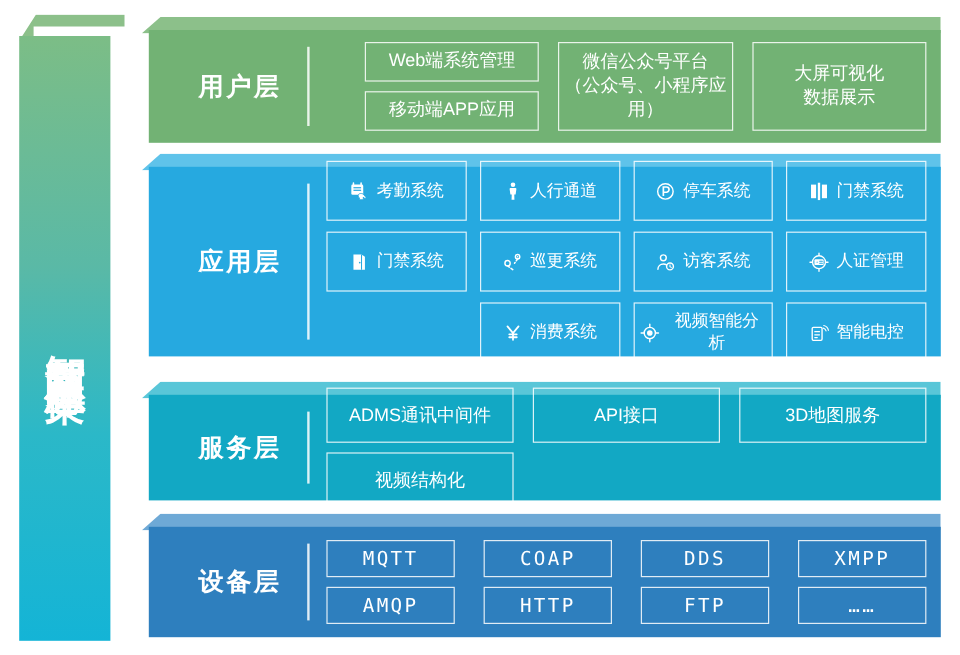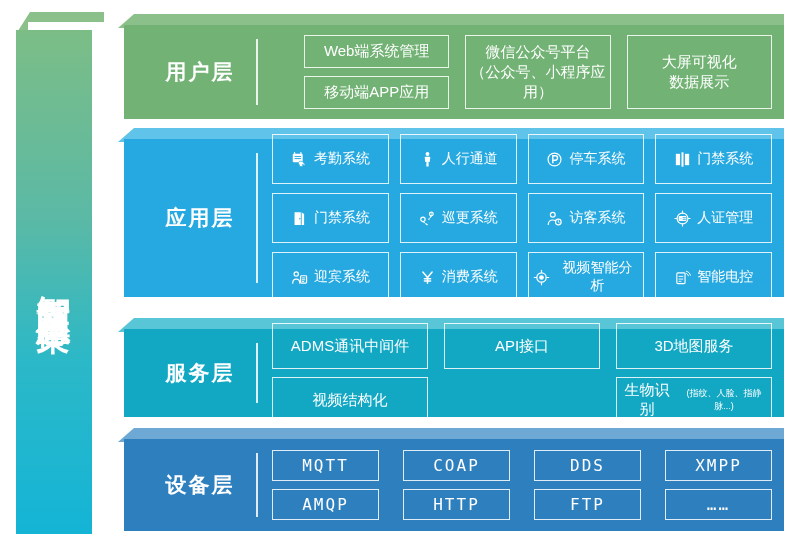--- a/index.html
+++ b/index.html
@@ -156,29 +156,20 @@
             <span>考勤系统</span>
           </div>
           <div class="card">
             <svg class="ico" viewBox="0 0 24 24">
               <path d="M5 3h9.5l4 2.5v15.5H5z" fill="#fff"></path>
               <path d="M14.5 3v18" stroke="#26a9e0" stroke-width="1.2"></path>
               <circle cx="12.4" cy="12.4" r="1" fill="#26a9e0"></circle>
             </svg>
             <span>门禁系统</span>
           </div>
-          <div class="card">
-            <svg class="ico" viewBox="0 0 24 24" fill="none" stroke="#fff" stroke-width="1.7">
-              <circle cx="7.4" cy="7" r="3"></circle>
-              <path d="M2.4 20c0-3.4 2.2-5.6 5-5.6s5 2.2 5 5.6" stroke-linecap="round"></path>
-              <rect x="13.5" y="9.5" width="8.5" height="10.5" rx="1.2"></rect>
-              <path d="M15.8 12.6h3.8M15.8 15.2h3.8M15.8 17.6h2.2" stroke-width="1.3" stroke-linecap="round"></path>
-            </svg>
-            <span>迎宾系统</span>
-          </div>
         </div>
 
         <div class="col">
           <div class="card">
             <svg class="ico" viewBox="0 0 24 24">
               <circle cx="12" cy="4.2" r="2.7" fill="#fff"></circle>
               <path d="M9 8h6c.6 0 1 .5 1 1.1l-.9 6.4h-1.6l.2 6.3h-3.4l.2-6.3H8.9L8 9.1C8 8.5 8.4 8 9 8z" fill="#fff"></path>
             </svg>
             <span>人行通道</span>
           </div>
@@ -269,24 +260,20 @@
       <div class="cards">
         <div class="col">
           <div class="card">ADMS通讯中间件</div>
           <div class="card">视频结构化</div>
         </div>
         <div class="col">
           <div class="card">API接口</div>
         </div>
         <div class="col">
           <div class="card">3D地图服务</div>
-          <div class="card">
-            <span>生物识别</span>
-              <span class="sub">(指纹、人脸、指静脉...)</span>
-          </div>
         </div>
       </div>
     </div>
   </div>
 
   <div class="layer" id="layer-dev">
     <div class="bevel"></div>
     <div class="body">
       <div class="layer-title">设备层</div>
       <div class="divider"></div>

